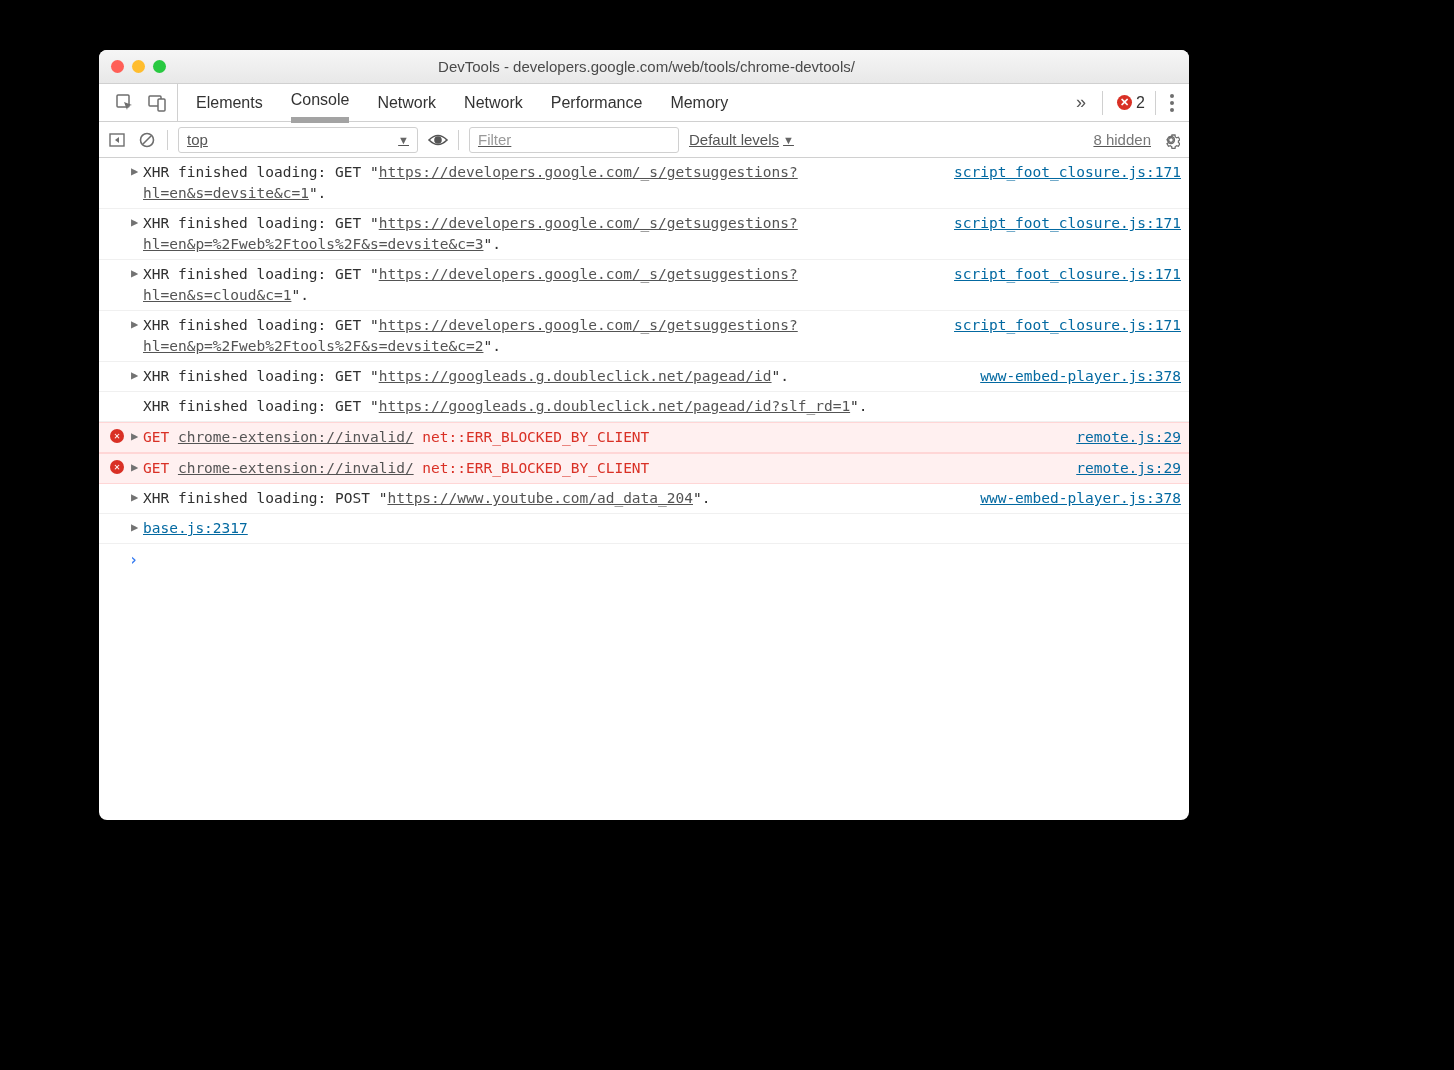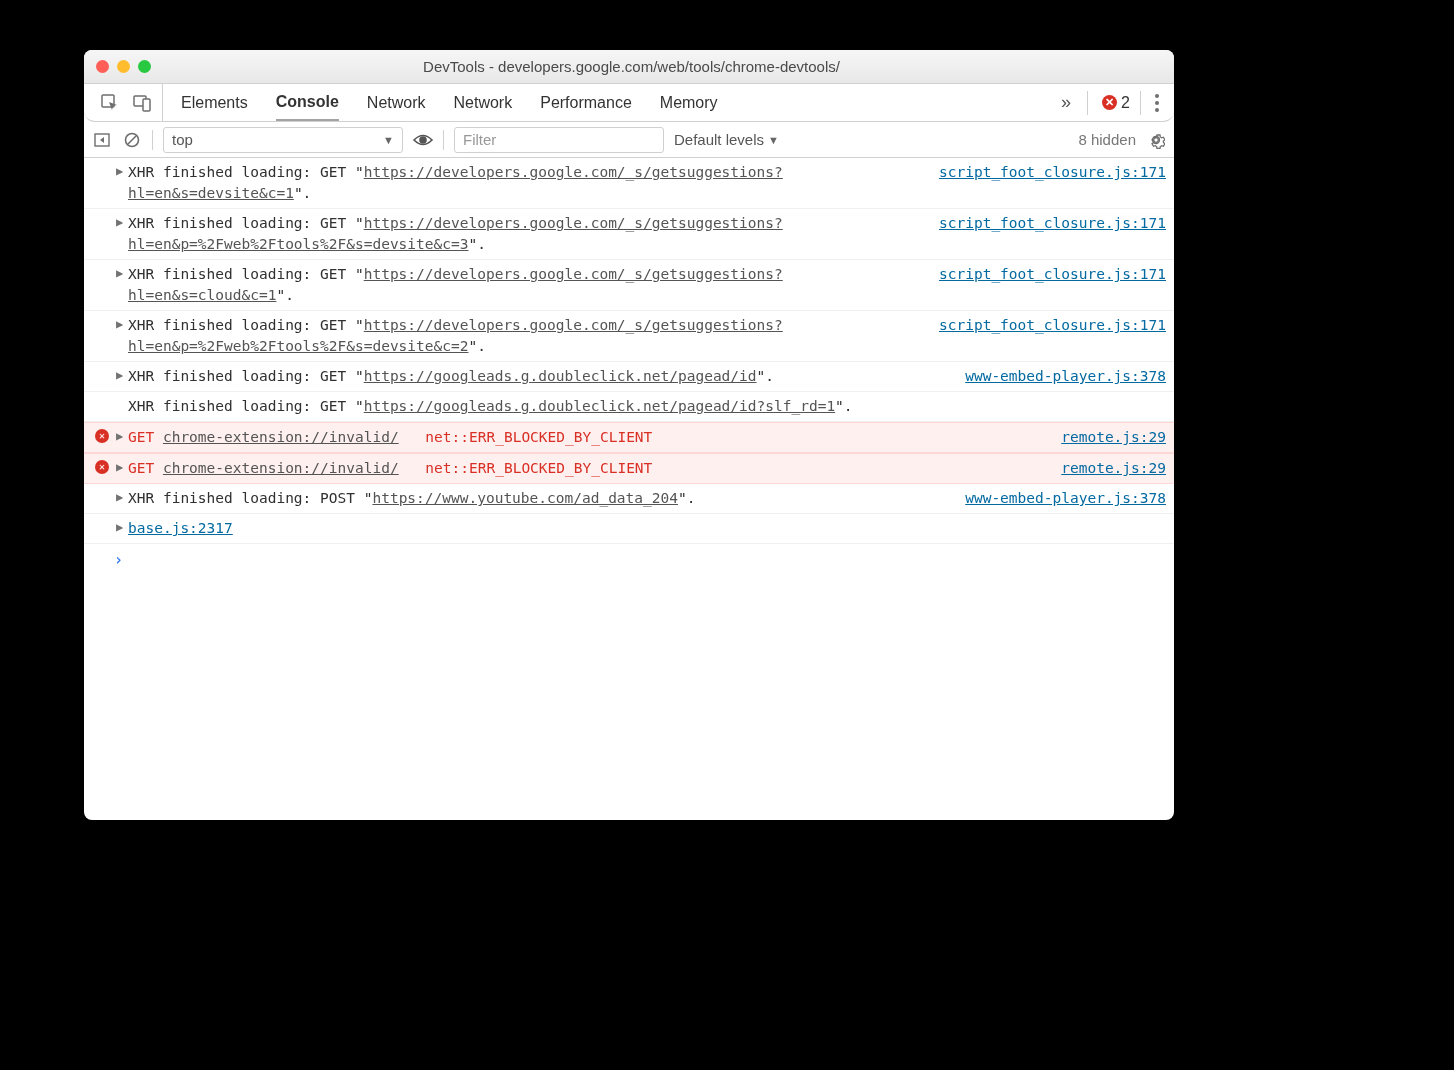--- a/index.html
+++ b/index.html
@@ -1,19 +1,19 @@
 <!DOCTYPE html>
 <html><head>
 <meta charset="utf-8">
 <style>
   * { box-sizing: border-box; margin: 0; padding: 0; }
   html, body { width: 1454px; height: 1070px; background: #000; font-family: -apple-system, BlinkMacSystemFont, "Segoe UI", Helvetica, Arial, sans-serif; }
   .window {
     position: absolute;
-    left: 84px; top: 50px;
+    left: 99px; top: 50px;
     width: 1090px; height: 770px;
     background: #fff;
     border-radius: 8px;
     box-shadow: 0 20px 60px rgba(0,0,0,0.6);
     overflow: hidden;
     display: flex;
     flex-direction: column;
   }
   .titlebar {
     height: 34px;
@@ -32,44 +32,44 @@
   .dot.green { background: #28c940; }
   .titlebar-title { flex: 1; text-align: center; font-size: 15px; color: #4a4a4a; }
   .tabbar {
     height: 38px;
     border-bottom: 1px solid #d0d0d0;
     display: flex;
     align-items: stretch;
     padding: 0 6px;
     gap: 0;
     flex-shrink: 0;
-    border-radius: 11px;
   }
   .tabbar-left { display: flex; align-items: center; gap: 12px; padding: 0 10px; border-right: 1px solid #d0d0d0; margin-right: 6px; }
   .icon-btn { color: #6e6e6e; cursor: pointer; display: flex; align-items: center; justify-content: center; width: 20px; height: 20px; }
   .tabs { display: flex; align-items: center; gap: 28px; padding-left: 12px; flex: 1; }
   .tab { font-size: 16px; color: #333; cursor: pointer; padding: 8px 0; }
-  .tab.active { color: #333; border-bottom: 2px solid #a3a3a3; font-weight: 700; }
+  .tab.active { color: #333; border-bottom: 6px solid #a3a3a3; font-weight: 400; }
   .tabbar-right { display: flex; align-items: center; gap: 10px; padding: 0 8px; }
   .error-badge { display: flex; align-items: center; gap: 4px; color: #333; border-left: 1px solid #d0d0d0; padding-left: 14px; height: 24px;}
   .err-circle { width: 15px; height: 15px; border-radius: 50%; background: #d93025; color: #fff; font-size: 11px; font-weight: bold; display: flex; align-items: center; justify-content: center; }
   .chevrons { font-size: 18px; color: #555; cursor: pointer; padding-right: 6px;}
   .kebab { width: 20px; display: flex; flex-direction: column; align-items: center; gap: 3px; cursor: pointer; border-left: 1px solid #d0d0d0; padding-left: 12px; height: 24px; justify-content: center;}
   .kebab div { width: 4px; height: 4px; background: #6e6e6e; border-radius: 50%; }
 
   .toolbar {
     height: 36px;
     border-bottom: 1px solid #d0d0d0;
     display: flex;
     align-items: center;
     padding: 0 8px;
     gap: 10px;
     flex-shrink: 0;
     font-size: 15px;
     color: #555;
+    text-decoration: underline;
   }
   .divider { width: 1px; height: 20px; background: #d0d0d0; }
   .context-select { display: flex; align-items: center; justify-content: space-between; width: 240px; height: 26px; border: 1px solid #d0d0d0; border-radius: 3px; padding: 0 8px; cursor: pointer; background: #fff; }
   .eye { font-size: 18px; color: #555; }
   .filter-input { width: 210px; height: 26px; border: 1px solid #d0d0d0; border-radius: 3px; padding: 0 8px; font-size: 15px; color: #333; }
   .filter-input::placeholder { color: #999; }
   .levels { display: flex; align-items: center; gap: 4px; cursor: pointer; }
   .toolbar-spacer { flex: 1; }
   .hidden-count { color: #777; }
   .gear { color: #6e6e6e; cursor: pointer; }
@@ -87,21 +87,21 @@
     border-bottom: 1px solid #f0f0f0;
     padding: 4px 8px 4px 4px;
   }
   .msg.error { background: #fff0f0; border-top: 1px solid #ffd6d6; border-bottom: 1px solid #ffd6d6; }
   .msg-gutter { width: 28px; flex-shrink: 0; display: flex; align-items: flex-start; justify-content: center; padding-top: 2px;}
   .msg-arrow { width: 12px; flex-shrink: 0; color: #727272; padding-top: 1px; font-size: 12px;}
   .msg-text { flex: 1; word-break: break-word; padding-right: 10px; }
   .msg-text .url { color: #545454; text-decoration: underline; }
   .msg-text .err-url { color: #545454; text-decoration: underline; }
   .msg-text .err-method { color: #d93025; font-weight: normal; }
-  .msg-text .err-status { color: #d93025; margin-left: 18px; }
+  .msg-text .err-status { color: #d93025; }
   .msg-src { color: #0369a1; text-decoration: underline; white-space: nowrap; flex-shrink: 0; align-self: flex-start; }
   .err-icon-sm { width: 14px; height: 14px; border-radius: 50%; background: #d93025; color: #fff; font-size: 10px; font-weight: bold; display: flex; align-items: center; justify-content: center; }
   .prompt-row { display: flex; padding: 6px 8px; }
   .prompt-arrow { color: #367cf1; font-weight: bold; font-size: 15px; padding-left: 22px;}
 </style>
 </head>
 <body>
 
 <div class="window">
 

